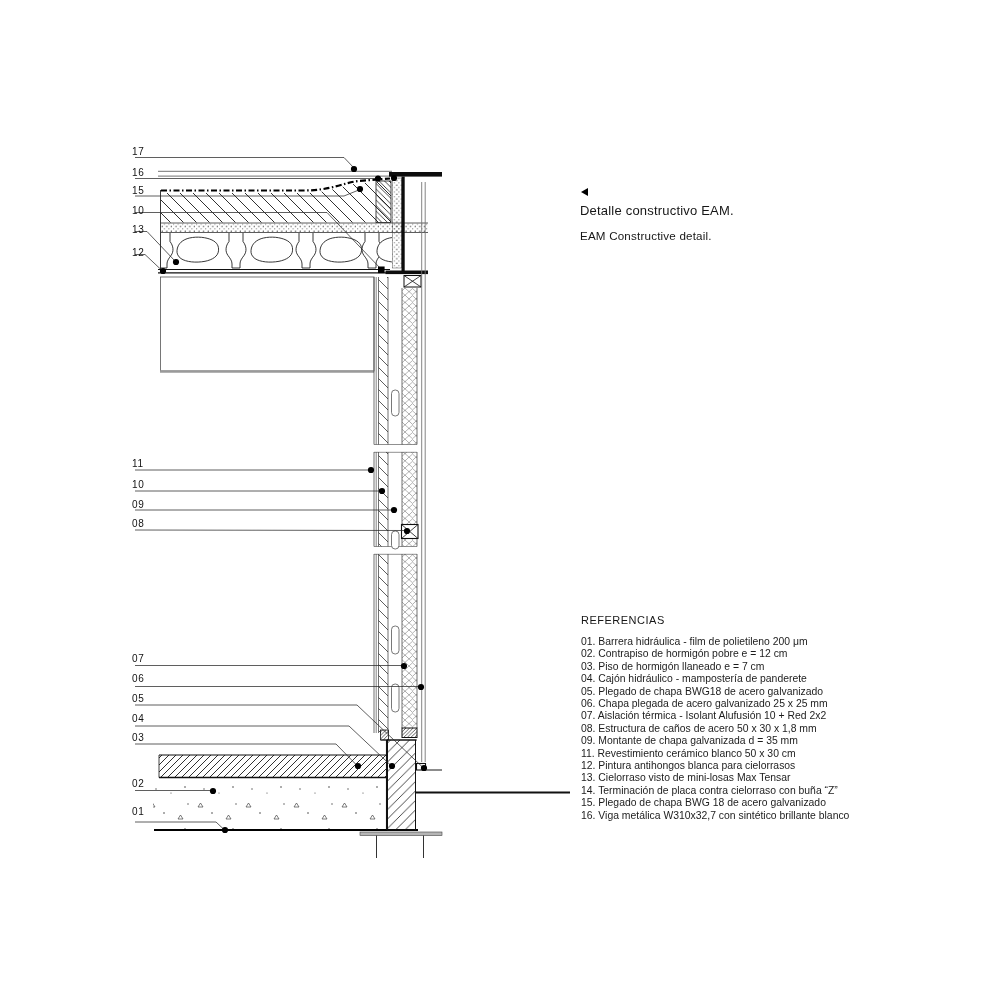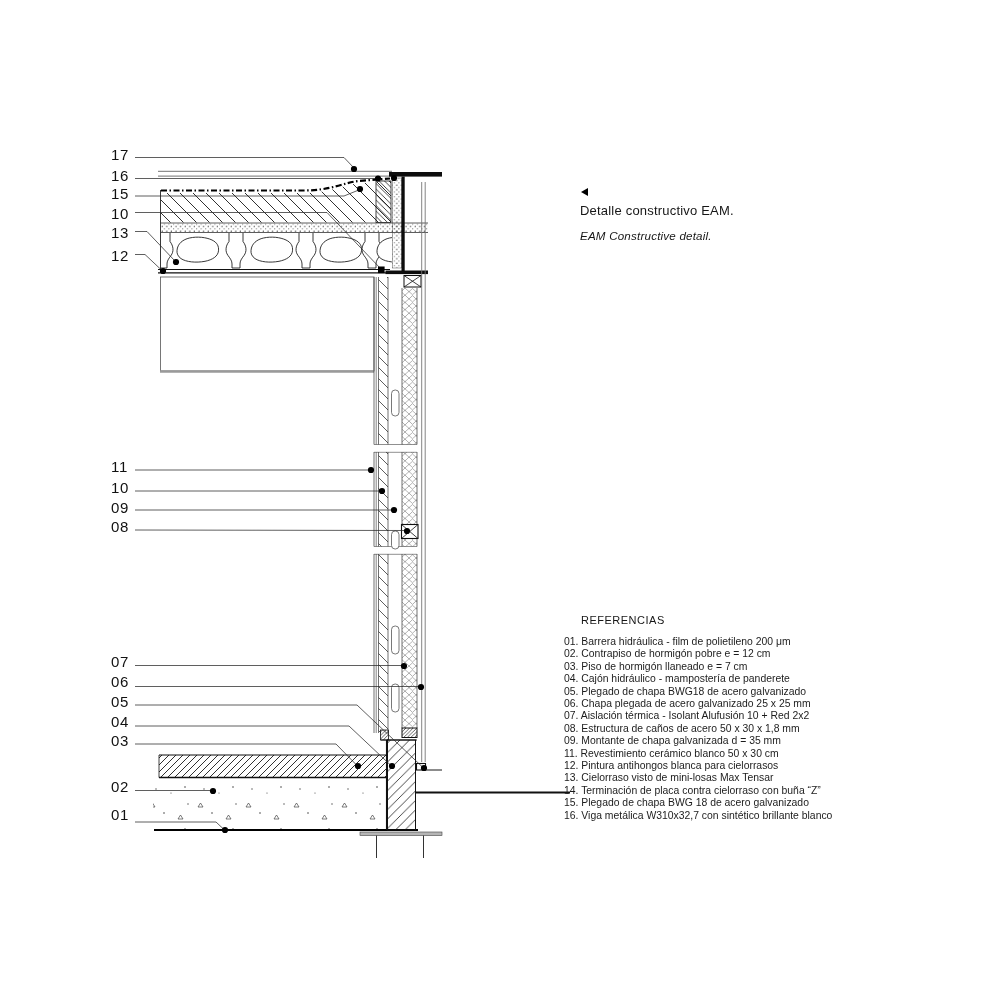--- a/index.html
+++ b/index.html
@@ -1,26 +1,26 @@
 <!DOCTYPE html>
 <html><head>
 <meta charset="utf-8">
 <style>
   html,body{margin:0;padding:0;background:#fff}
   .page{position:relative;width:1000px;height:1000px;background:#ffffff;
         font-family:"Liberation Sans",sans-serif;overflow:hidden}
   .page svg{position:absolute;left:0;top:0}
-  .callout{position:absolute;left:111px;font-size:15px;letter-spacing:.7px;color:#111}
+  .callout{position:absolute;left:132px;font-size:10px;letter-spacing:.7px;color:#111}
   .marker{position:absolute;left:581px;top:188px;width:0;height:0;
           border-top:4.5px solid transparent;border-bottom:4.5px solid transparent;
           border-right:7.5px solid #000;cursor:pointer}
   .title1{position:absolute;left:580px;top:203px;font-size:13px;color:#161616;letter-spacing:.2px}
-  .title2{position:absolute;left:580px;top:229px;font-size:11.6px;color:#161616;font-style:italic;letter-spacing:.2px}
+  .title2{position:absolute;left:580px;top:229px;font-size:11.6px;color:#161616;letter-spacing:.2px}
   .ref-head{position:absolute;left:581px;top:614px;font-size:11px;letter-spacing:.5px;color:#161616}
-  .ref-list{position:absolute;left:564px;top:636px;width:356px}
+  .ref-list{position:absolute;left:581px;top:636px;width:356px}
   .ref-item{font-size:10.4px;line-height:12.4px;color:#1c1c1c;white-space:pre-line}
 </style>
 </head>
 <body>
 
 <div class="page">
 
   <svg width="1000" height="1000" viewBox="0 0 1000 1000">
     <defs>
 

